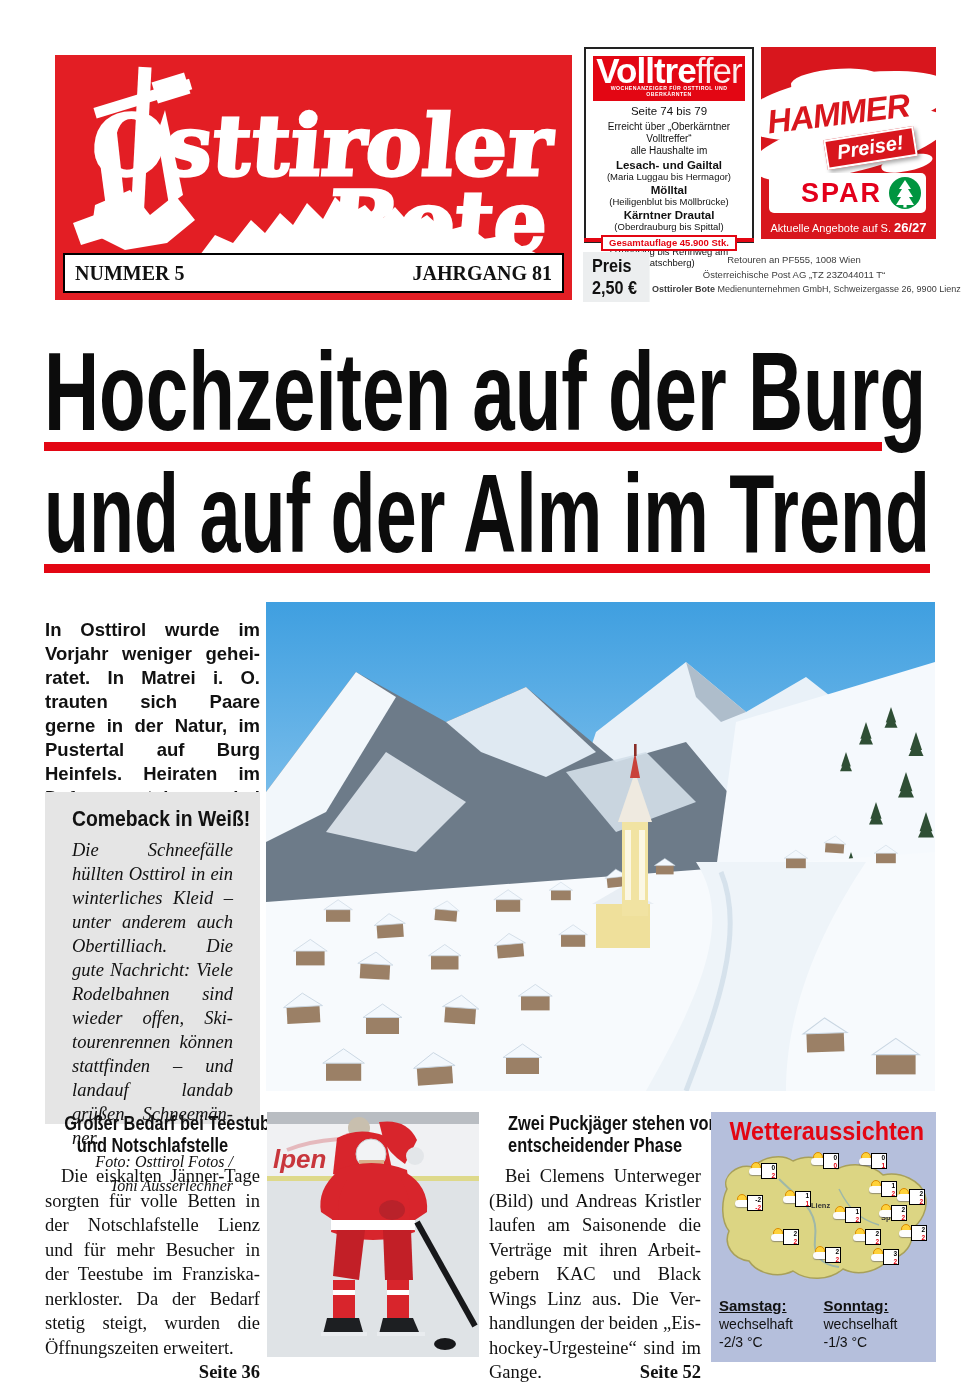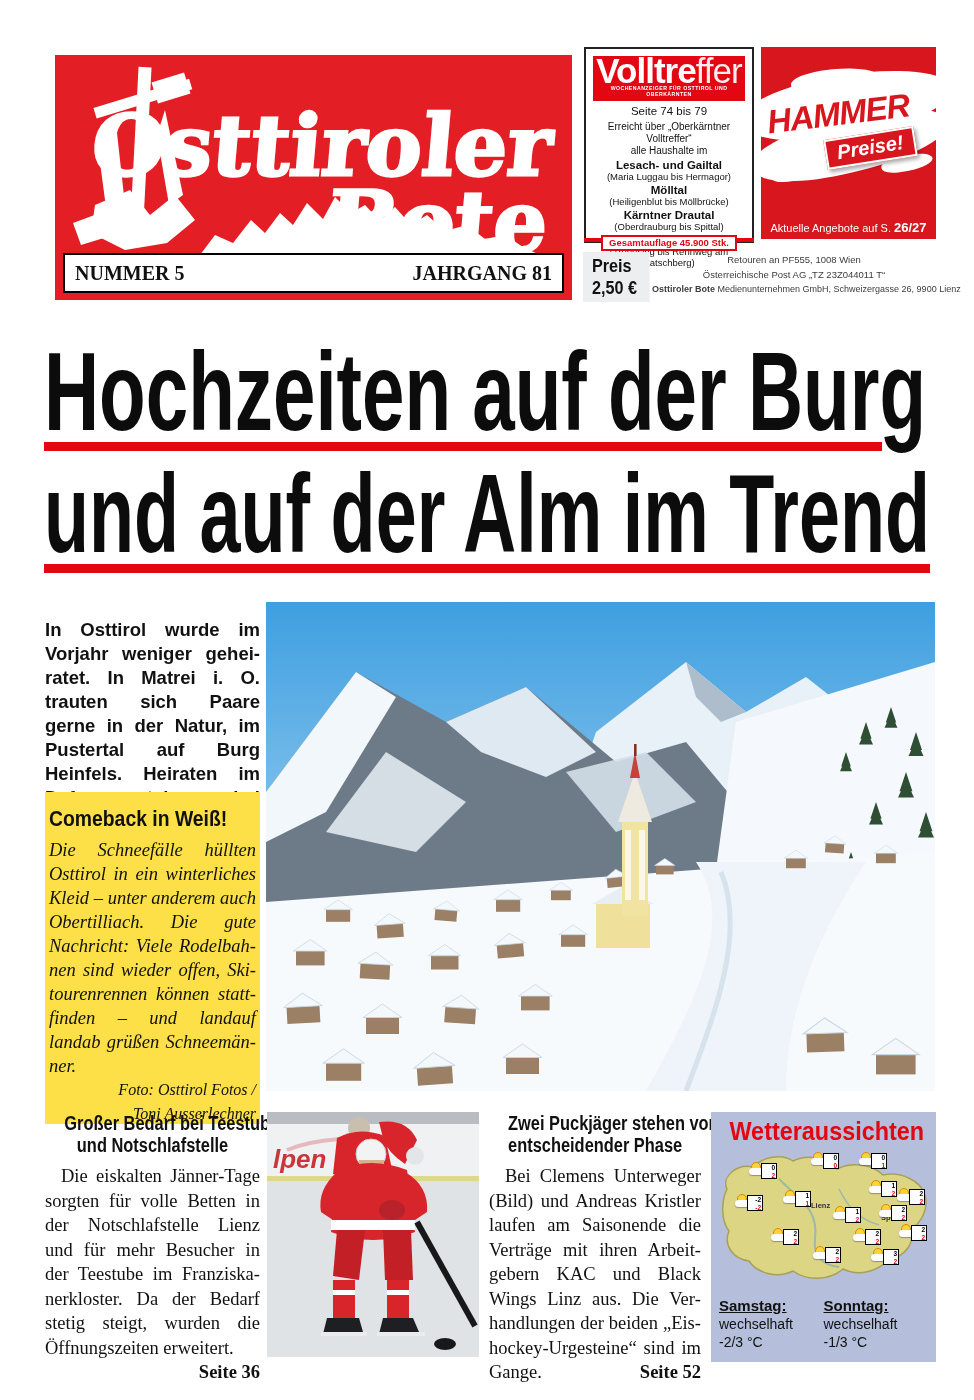--- a/index.html
+++ b/index.html
@@ -48,22 +48,22 @@
   #publisher{position:absolute;left:652px;top:252px;width:284px;text-align:center;color:#3c3c3c;
              font-family:"Liberation Sans",sans-serif;font-size:9.5px;line-height:15px;white-space:nowrap;}
   #publisher .l3{font-size:9px;}
   
   #headline{position:absolute;left:42px;top:328px;}
   
   #intro{position:absolute;left:45px;top:599px;width:215px;font-family:"Liberation Sans",sans-serif;
          font-weight:bold;font-size:18.5px;line-height:24px;text-align:justify;}
   #intro .pref{float:right;}
   
-  #snowbox{position:absolute;left:45px;top:792px;width:215px;height:332px;background:#fde047;
-           padding:14px 4px;box-sizing:border-box;}
+  #snowbox{position:absolute;left:45px;top:792px;width:215px;height:332px;background:#e5e5e5;
+           padding:14px 27px;box-sizing:border-box;}
   #snowbox h3{margin:0 0 6px 0;font-family:"Liberation Sans",sans-serif;font-size:22px;
               transform:scaleX(.88);transform-origin:left center;white-space:nowrap;}
   #snowbox p{margin:0;font-style:italic;font-size:18.5px;line-height:24px;text-align:justify;}
   #snowbox .credit{text-align:right;font-style:italic;font-size:16px;line-height:24px;}
   
   #photo-main{position:absolute;left:266px;top:602px;width:669px;height:489px;}
   
   .artTitle{font-family:"Liberation Sans",sans-serif;font-weight:bold;font-size:20px;line-height:22px;
             text-align:center;transform:scaleX(.82);transform-origin:center top;white-space:nowrap;margin:0;}
   .artBody{margin:8px 0 0 0;font-size:18.5px;line-height:24.5px;text-align:justify;}
@@ -148,20 +148,27 @@
   </div>
 
   <div id="spar">
     <div class="splash" style="left:-18px;top:28px;width:210px;height:60px;transform:rotate(-10deg);"></div>
     <div class="splash" style="left:-10px;top:70px;width:200px;height:55px;transform:rotate(-14deg);"></div>
     <div class="splash" style="left:30px;top:22px;width:90px;height:26px;transform:rotate(-6deg);"></div>
     <div class="splash" style="left:10px;top:112px;width:70px;height:18px;transform:rotate(-18deg);"></div>
     <div class="splash" style="left:120px;top:108px;width:52px;height:16px;transform:rotate(-12deg);"></div>
     <div id="hammer">HAMMER</div>
     <div id="preise">Preise!</div>
+    <div id="sparlogo">
+      <span id="sparword">SPAR</span>
+      <svg width="34" height="34" viewBox="0 0 34 34">
+        <circle cx="17" cy="17" r="16" fill="#009540"></circle>
+        <polygon points="17,4 23,13 20,13 25,21 21,21 26,29 18.6,29 18.6,31.5 15.4,31.5 15.4,29 8,29 13,21 9,21 14,13 11,13" fill="#fff"></polygon>
+      </svg>
+    </div>
     <div id="sparfoot">
       <span>Aktuelle Angebote auf S.</span>
       <b>26/27</b>
     </div>
   </div>
 
   <div id="price">
     <div>Preis</div>
     <div>2,50 €</div>
   </div>

